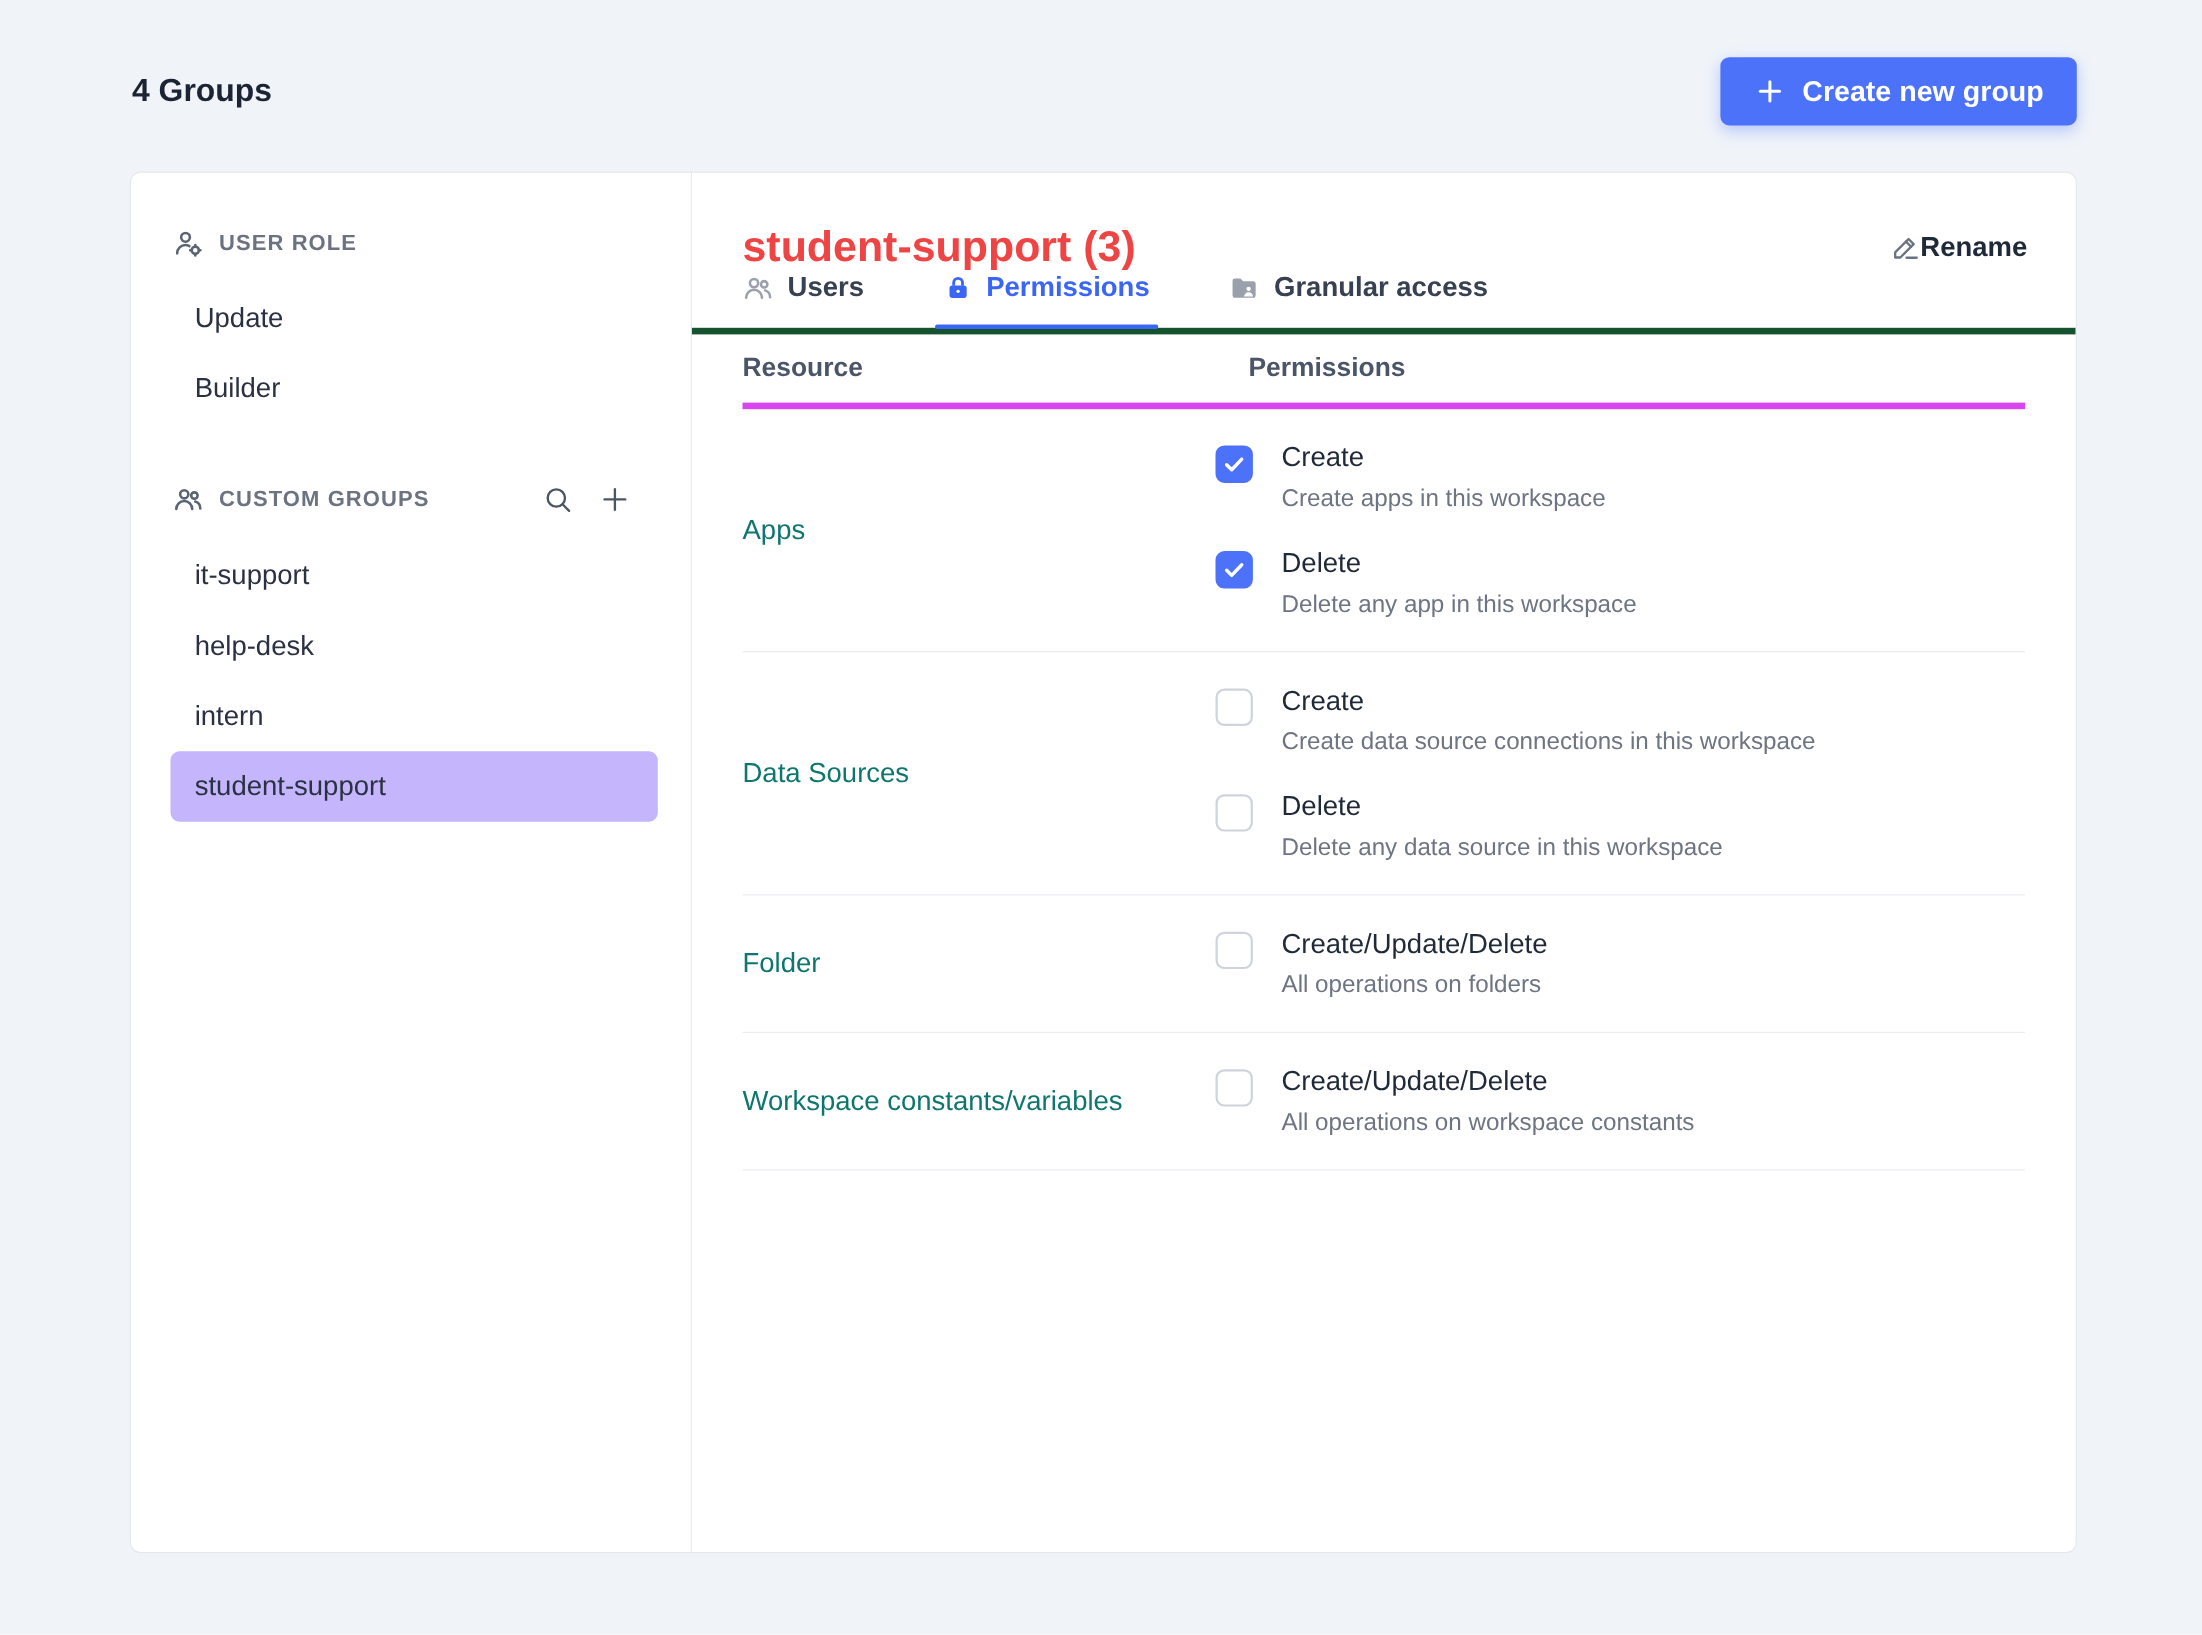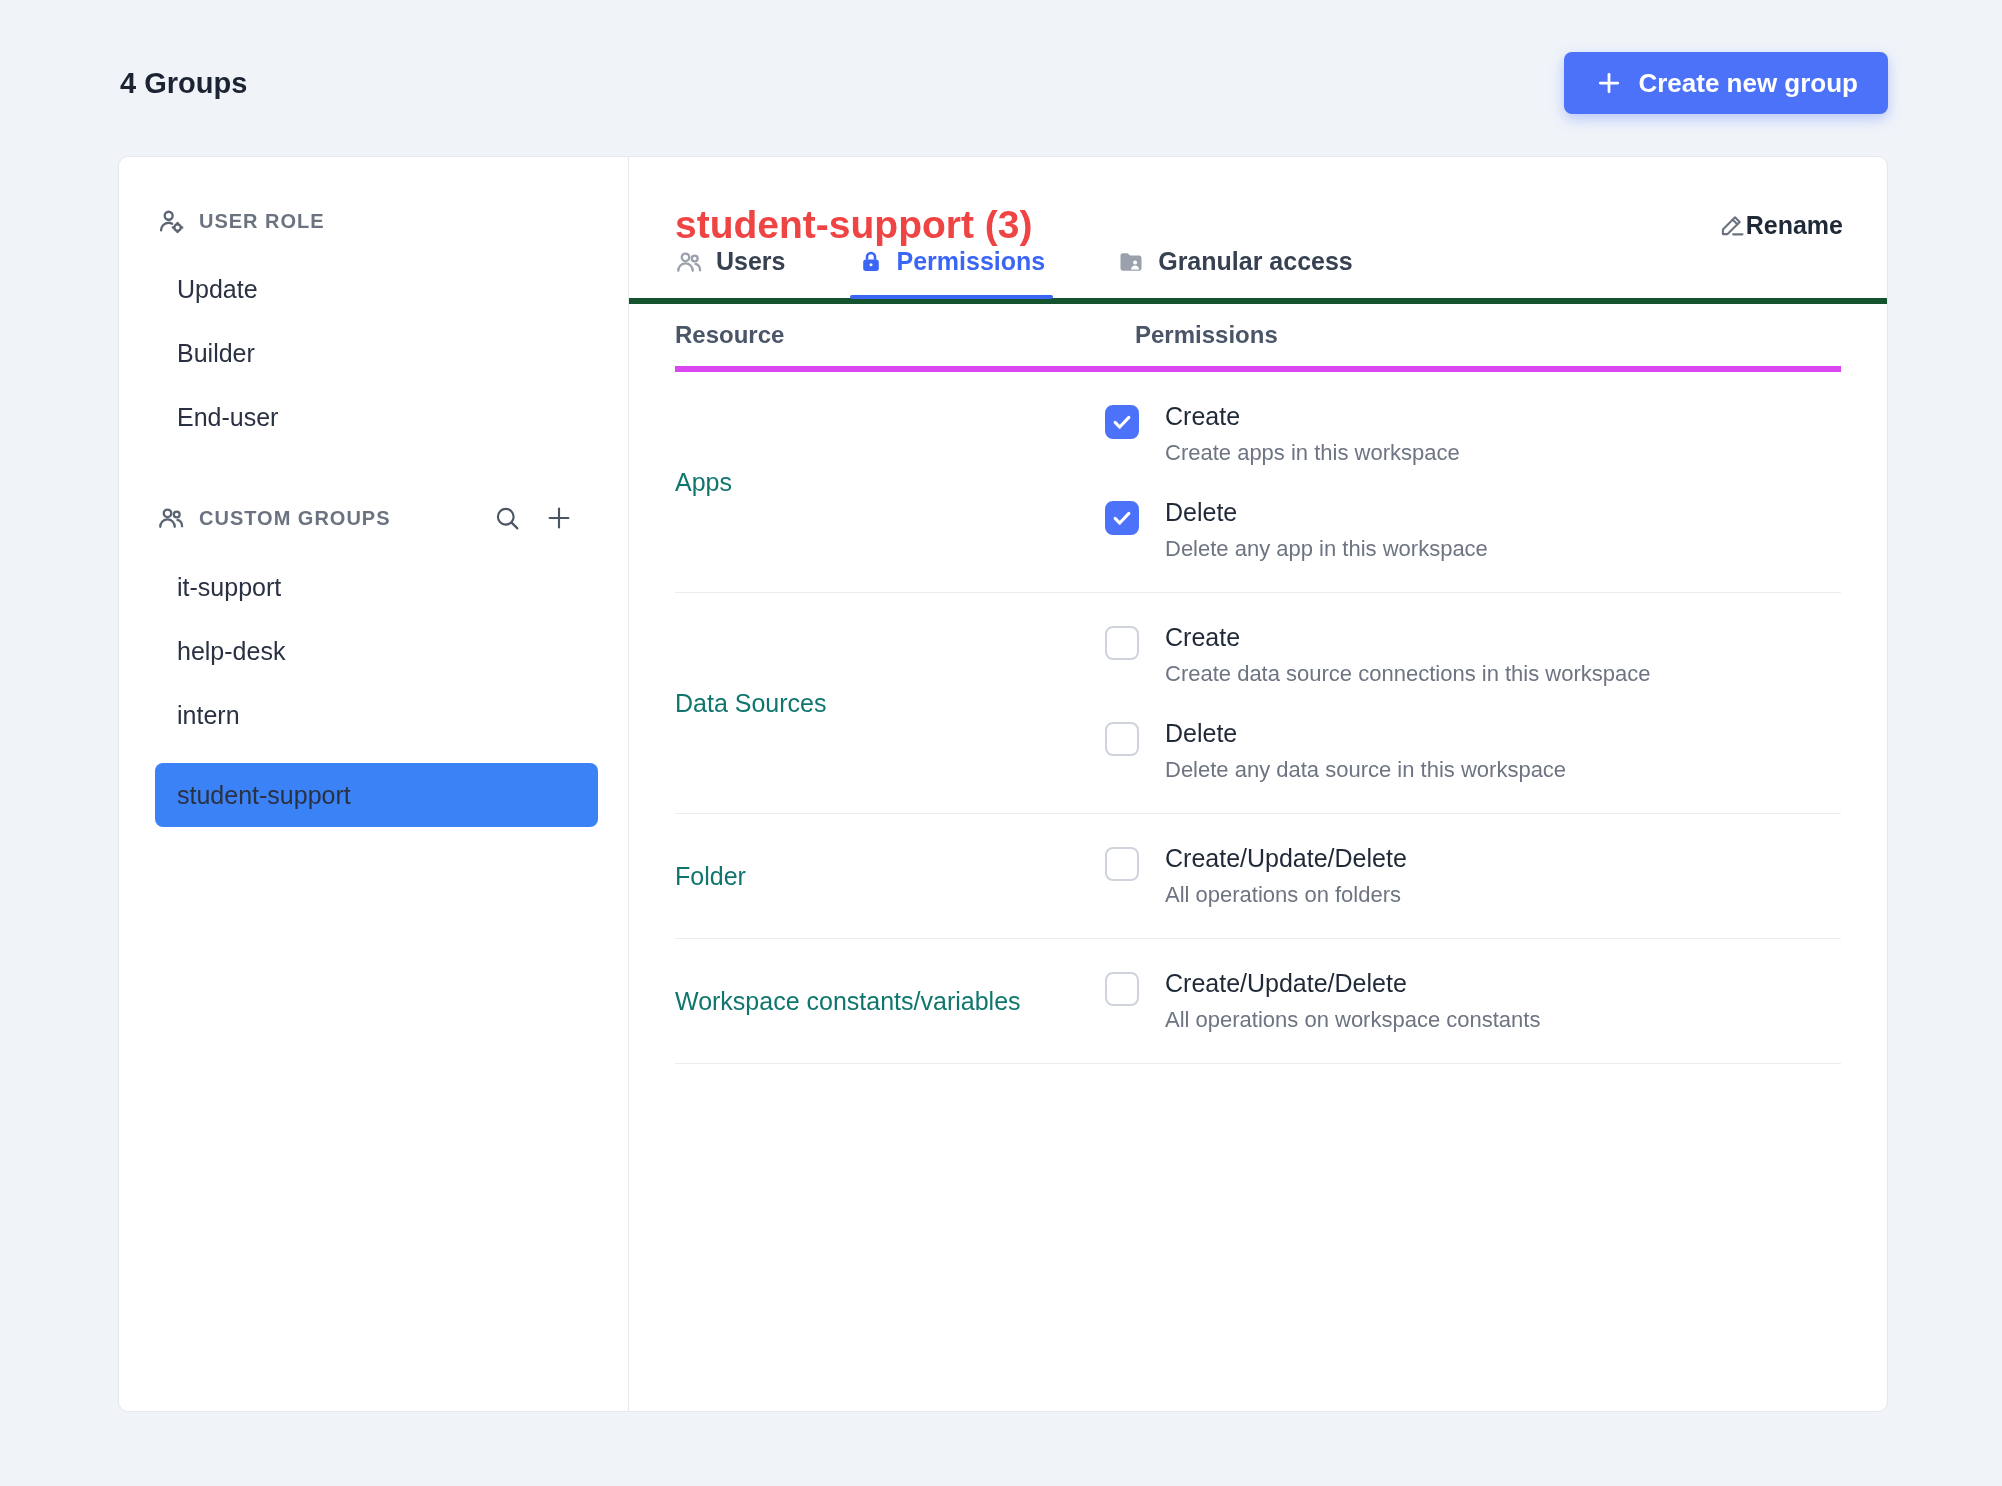--- a/index.html
+++ b/index.html
@@ -31,21 +31,21 @@
     font-size:20px; font-weight:700; letter-spacing:1px; color:#6b7280;
     padding:0 2px; margin-bottom:22px;
   }
   .section-header .hdr-icons { margin-left:auto; display:flex; align-items:center; gap:22px; margin-right:22px; }
   .section-header .hdr-icons span { display:flex; cursor:pointer; }
   .side-list { list-style:none; margin-bottom:54px; }
   .side-item {
     height:64px; display:flex; align-items:center; padding:0 22px;
     font-size:25px; color:#2a3142; border-radius:8px; cursor:pointer;
   }
-  .side-item.selected { background:#3b82f6;margin-top:16px; }
+  .side-item.selected { background:#c4b5fd; }
   
   .content { flex:1; display:flex; flex-direction:column; }
   .content-head { display:flex; align-items:center; justify-content:space-between; padding:46px 44px 0 46px; }
   .group-title { font-size:39px; font-weight:700; color:#ef4444; }
   .rename-btn {
     display:flex; align-items:center; background:none; border:none;
     font-size:25px; font-weight:700; color:#1f2937; font-family:inherit; cursor:pointer;
   }
   .tabs { display:flex; gap:72px; padding:0 46px; border-bottom:6px solid #14532d; }
   .tab {
@@ -97,21 +97,20 @@
         <circle cx="10" cy="7.5" r="3.4"></circle>
         <path d="M3.5 20c0-3.6 2.9-6.5 6.5-6.5 1.1 0 2.1.3 3 .8"></path>
         <circle cx="17.6" cy="17.6" r="2.8"></circle>
         <path d="M17.6 13.6v1.1M17.6 20.5v1.1M21.6 17.6h-1.1M14.7 17.6h-1.1"></path>
       </svg>
       <span>USER ROLE</span>
     </div>
     <ul class="side-list">
       <li class="side-item">Update</li>
       <li class="side-item">Builder</li>
-      <li class="side-item">End-user</li>
     </ul>
 
     <div class="section-header">
       <svg width="28" height="28" viewBox="0 0 24 24" fill="none" stroke="#5b6472" stroke-width="2" stroke-linecap="round" stroke-linejoin="round">
         <circle cx="9" cy="8" r="3.2"></circle>
         <path d="M2.8 19.5c0-3.5 2.8-6.3 6.2-6.3s6.2 2.8 6.2 6.3"></path>
         <circle cx="16.9" cy="9" r="2.5"></circle>
         <path d="M17.6 13.7c2.3.7 3.9 2.8 3.9 5.3"></path>
       </svg>
       <span>CUSTOM GROUPS</span>

